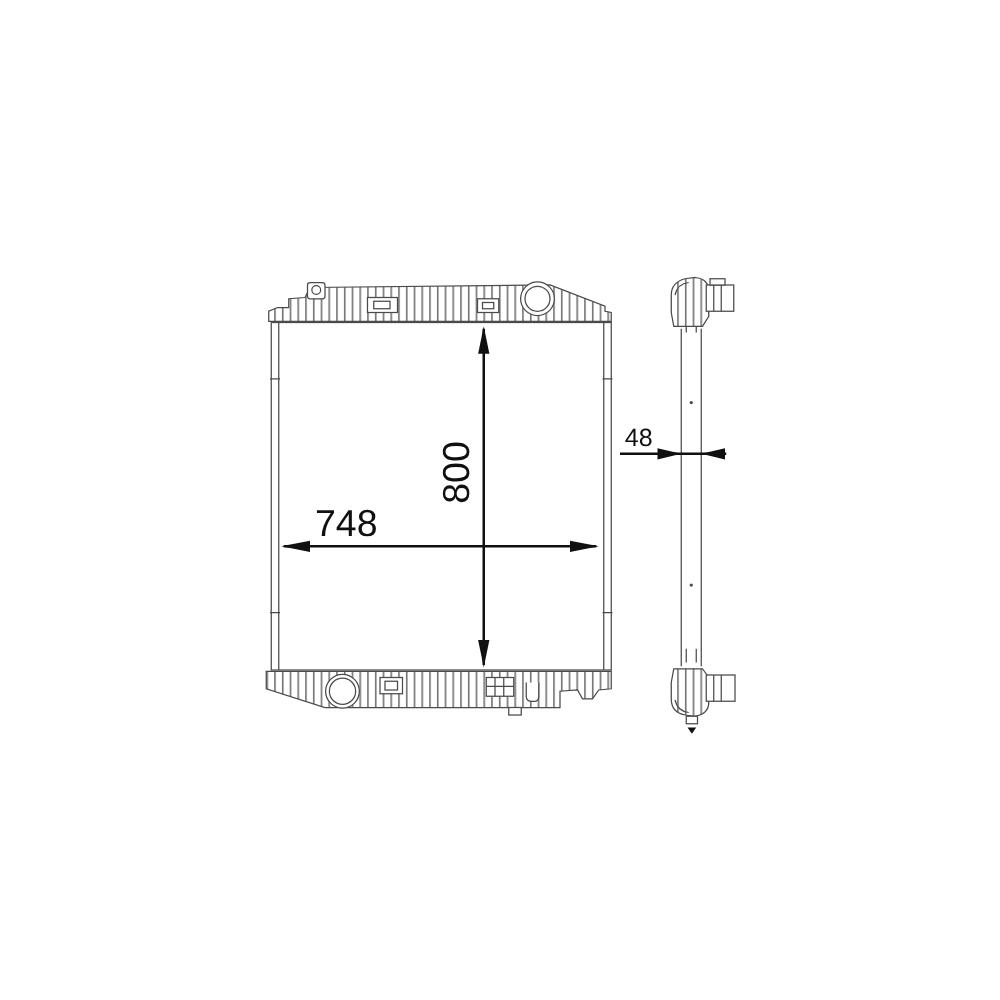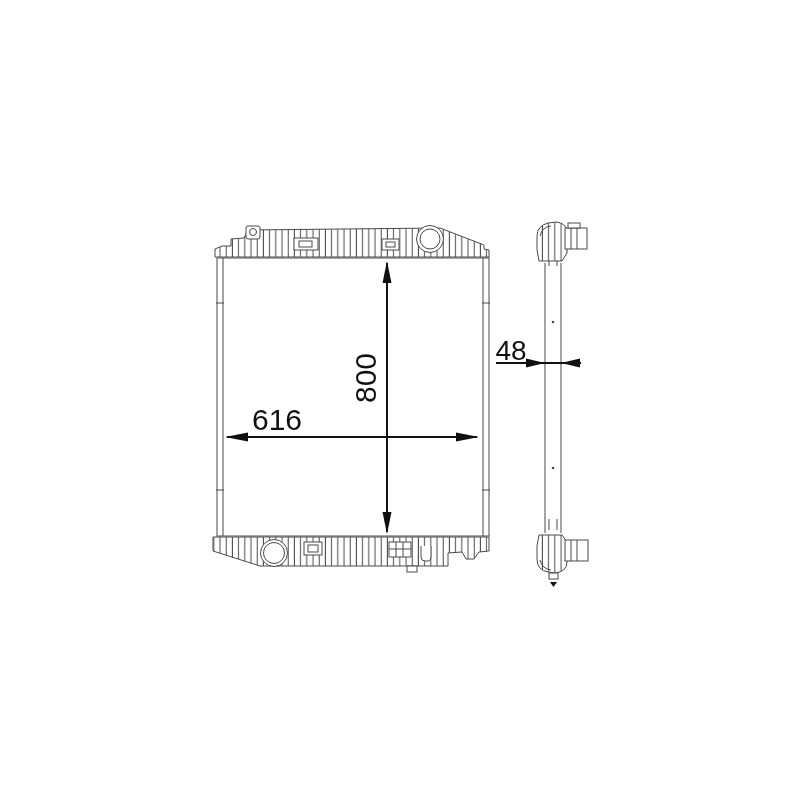--- a/index.html
+++ b/index.html
@@ -127,16 +127,16 @@
       <g>
         <path class="dim" d="M496,363 H581"></path>
         <path class="dimhead" d="M545,363 L526,358.5 L526,367.5 Z"></path>
         <path class="dimhead" d="M561,363 L580,358.5 L580,367.5 Z"></path>
       </g>
     </g>
   </svg>
 
   <div class="dim-label rot" style="left:366px; top:378px;">800</div>
 
-  <div class="dim-label" style="left:277px; top:420px;">616</div>
+  <div class="dim-label" style="left:277px; top:420px;">748</div>
 
-  <div class="dim-label" style="left:511px; top:351px; font-size:28px;">48</div>
+  <div class="dim-label" style="left:511px; top:351px; font-size:20px;">48</div>
 </div>
 
 </body></html>

